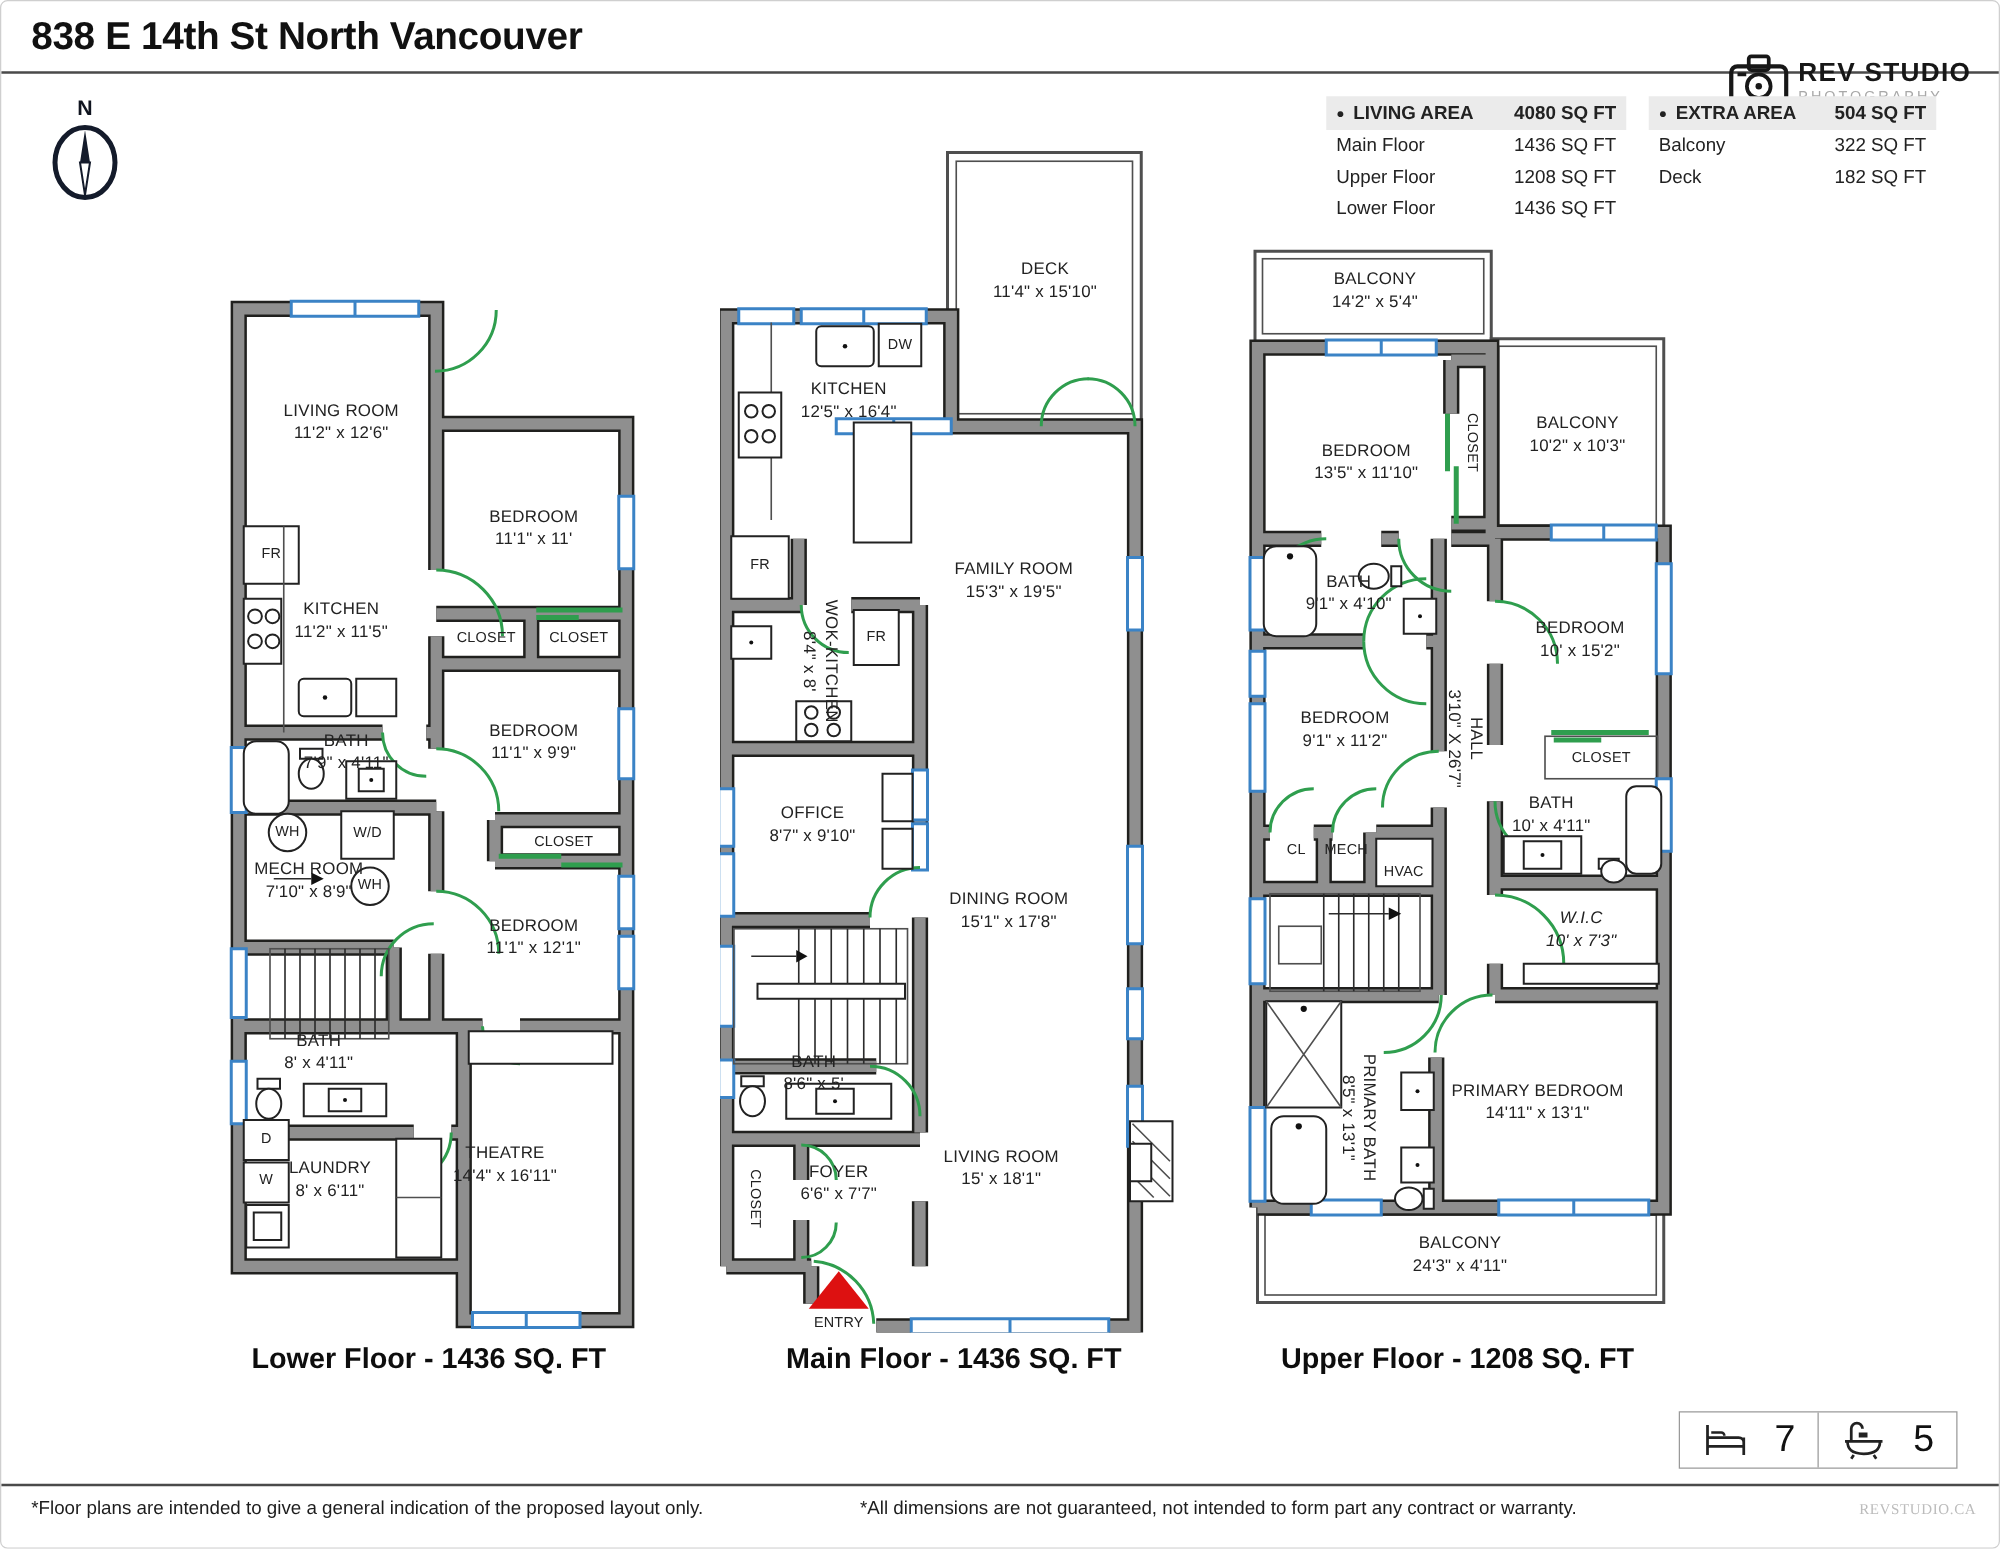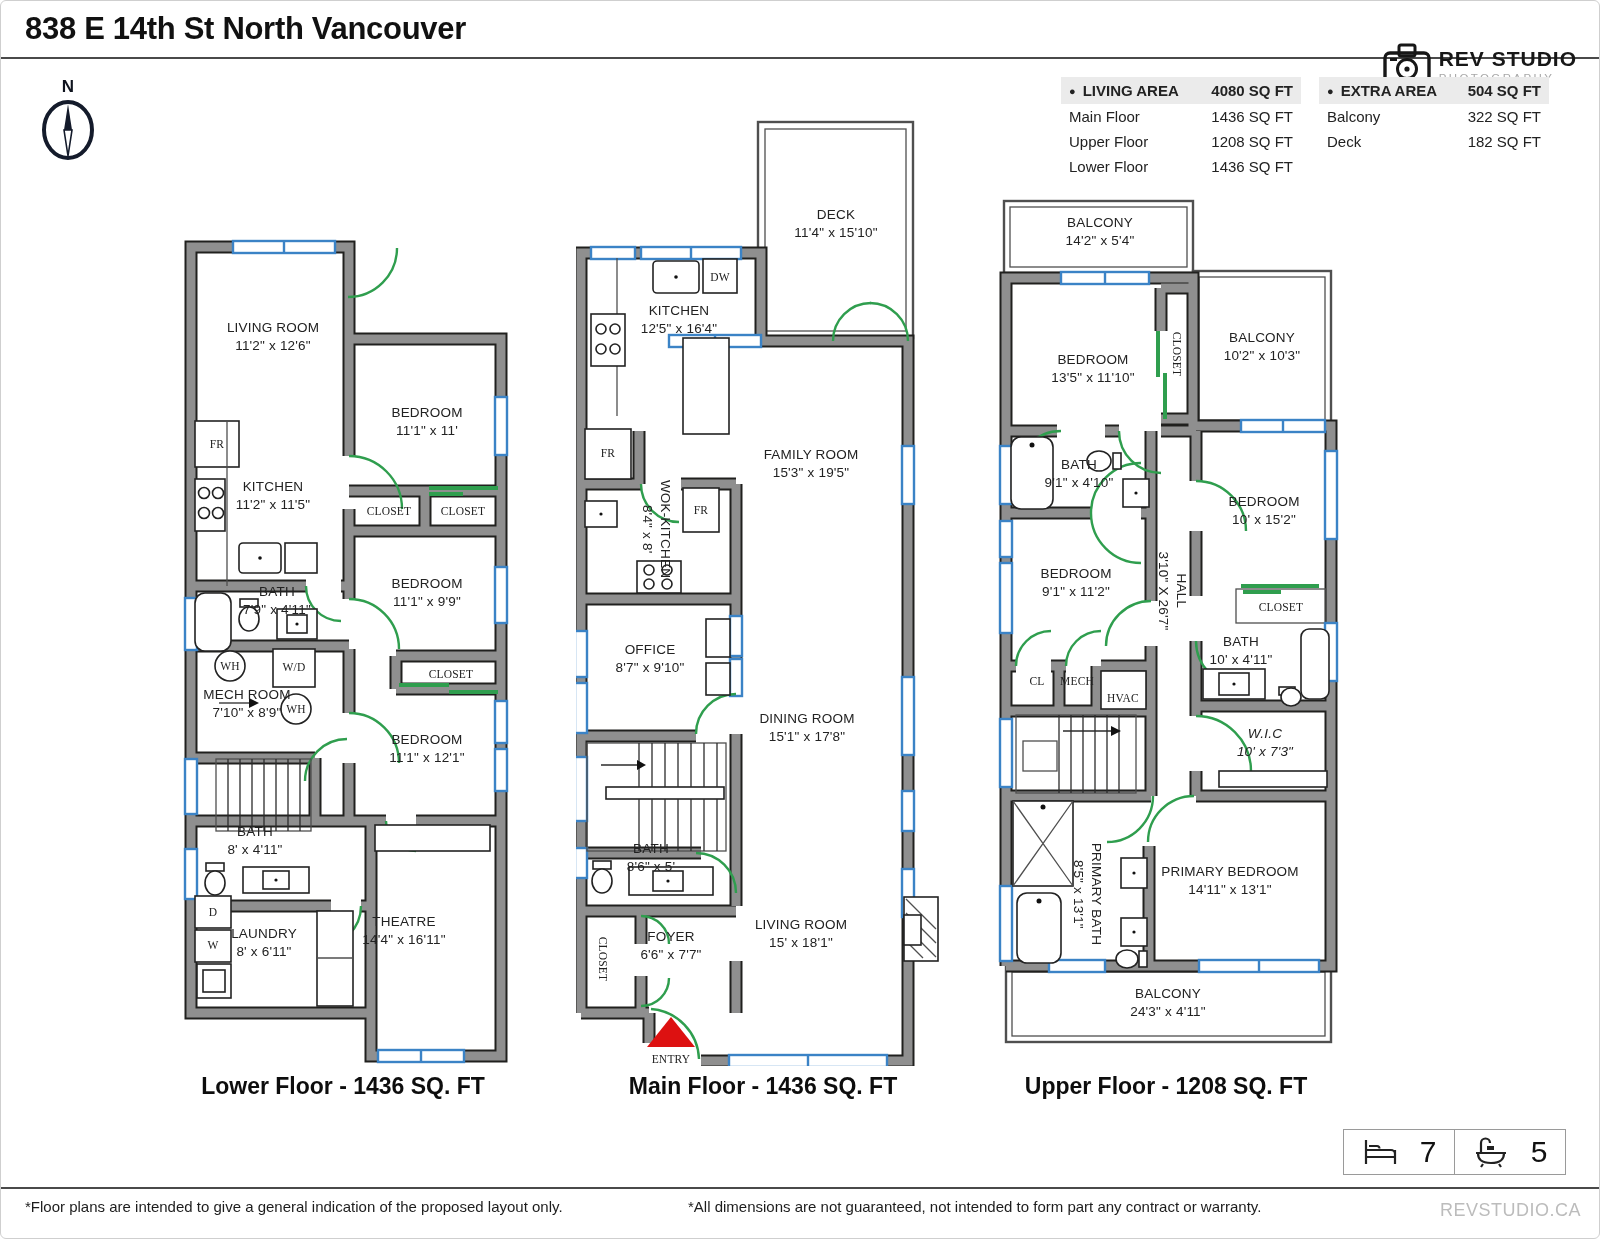--- a/index.html
+++ b/index.html
@@ -17,31 +17,31 @@
   .atable{position:absolute;font-size:15px;color:#222;}
   .ahead{display:flex;align-items:center;background:#ebebeb;font-weight:bold;height:27px;padding:0 8px;}
   .ahead .bullet{font-size:11px;margin-right:7px;}
   .arow{display:flex;align-items:center;height:25px;padding:0 8px;}
   .aval{margin-left:auto;}
   .ahead .aval{font-weight:bold;}
   .plan{position:absolute;}
   
   .rl{position:absolute;transform:translate(-50%,-50%);text-align:center;color:#222;
       font-size:13.5px;font-weight:500;line-height:1.3;white-space:nowrap;letter-spacing:.2px;}
-  .rl.sm{font-size:11.5px;font-family:Liberation Serif, serif;}
+  .rl.sm{font-size:11.5px;}
   .rl.vt{writing-mode:vertical-rl;}
   .cap{position:absolute;transform:translateX(-50%);text-align:center;color:#0d0d0d;
        font-size:23px;font-weight:bold;line-height:30px;}
   .badge{position:absolute;left:1342px;top:1128px;width:223px;height:46px;border:1.5px solid #9a9a9a;
          display:flex;align-items:center;box-sizing:border-box;}
   .bcell{flex:1;display:flex;align-items:center;justify-content:center;gap:22px;height:100%;}
   .bcell+.bcell{border-left:1.5px solid #9a9a9a;}
   .bnum{font-size:30px;color:#111;}
   .foot{position:absolute;top:1197px;font-size:15px;color:#1d1d1d;}
-  .foot.right{color:#bcbcbc;font-size:18px;letter-spacing:.5px;}
+  .foot.right{color:#bcbcbc;font-size:12px;letter-spacing:.5px;font-family:Liberation Serif, serif;}
   
   .wallO{fill:none;stroke:#20201e;stroke-width:13;}
   .wallI{fill:none;stroke:#8f8f8f;stroke-width:9;}
   .thin{fill:none;stroke:#4f4f4f;stroke-width:2.4;}
   .thin2{fill:none;stroke:#4f4f4f;stroke-width:1.3;}
   .fix{fill:#fff;stroke:#222;stroke-width:1.6;}
   .win{fill:#fff;stroke:#3b83c6;stroke-width:2.4;}
   .winl{stroke:#3b83c6;stroke-width:2.4;}
   .door{fill:none;stroke:#2f9e4e;stroke-width:2.4;}
   .slide{stroke:#2f9e4e;stroke-width:4;}

